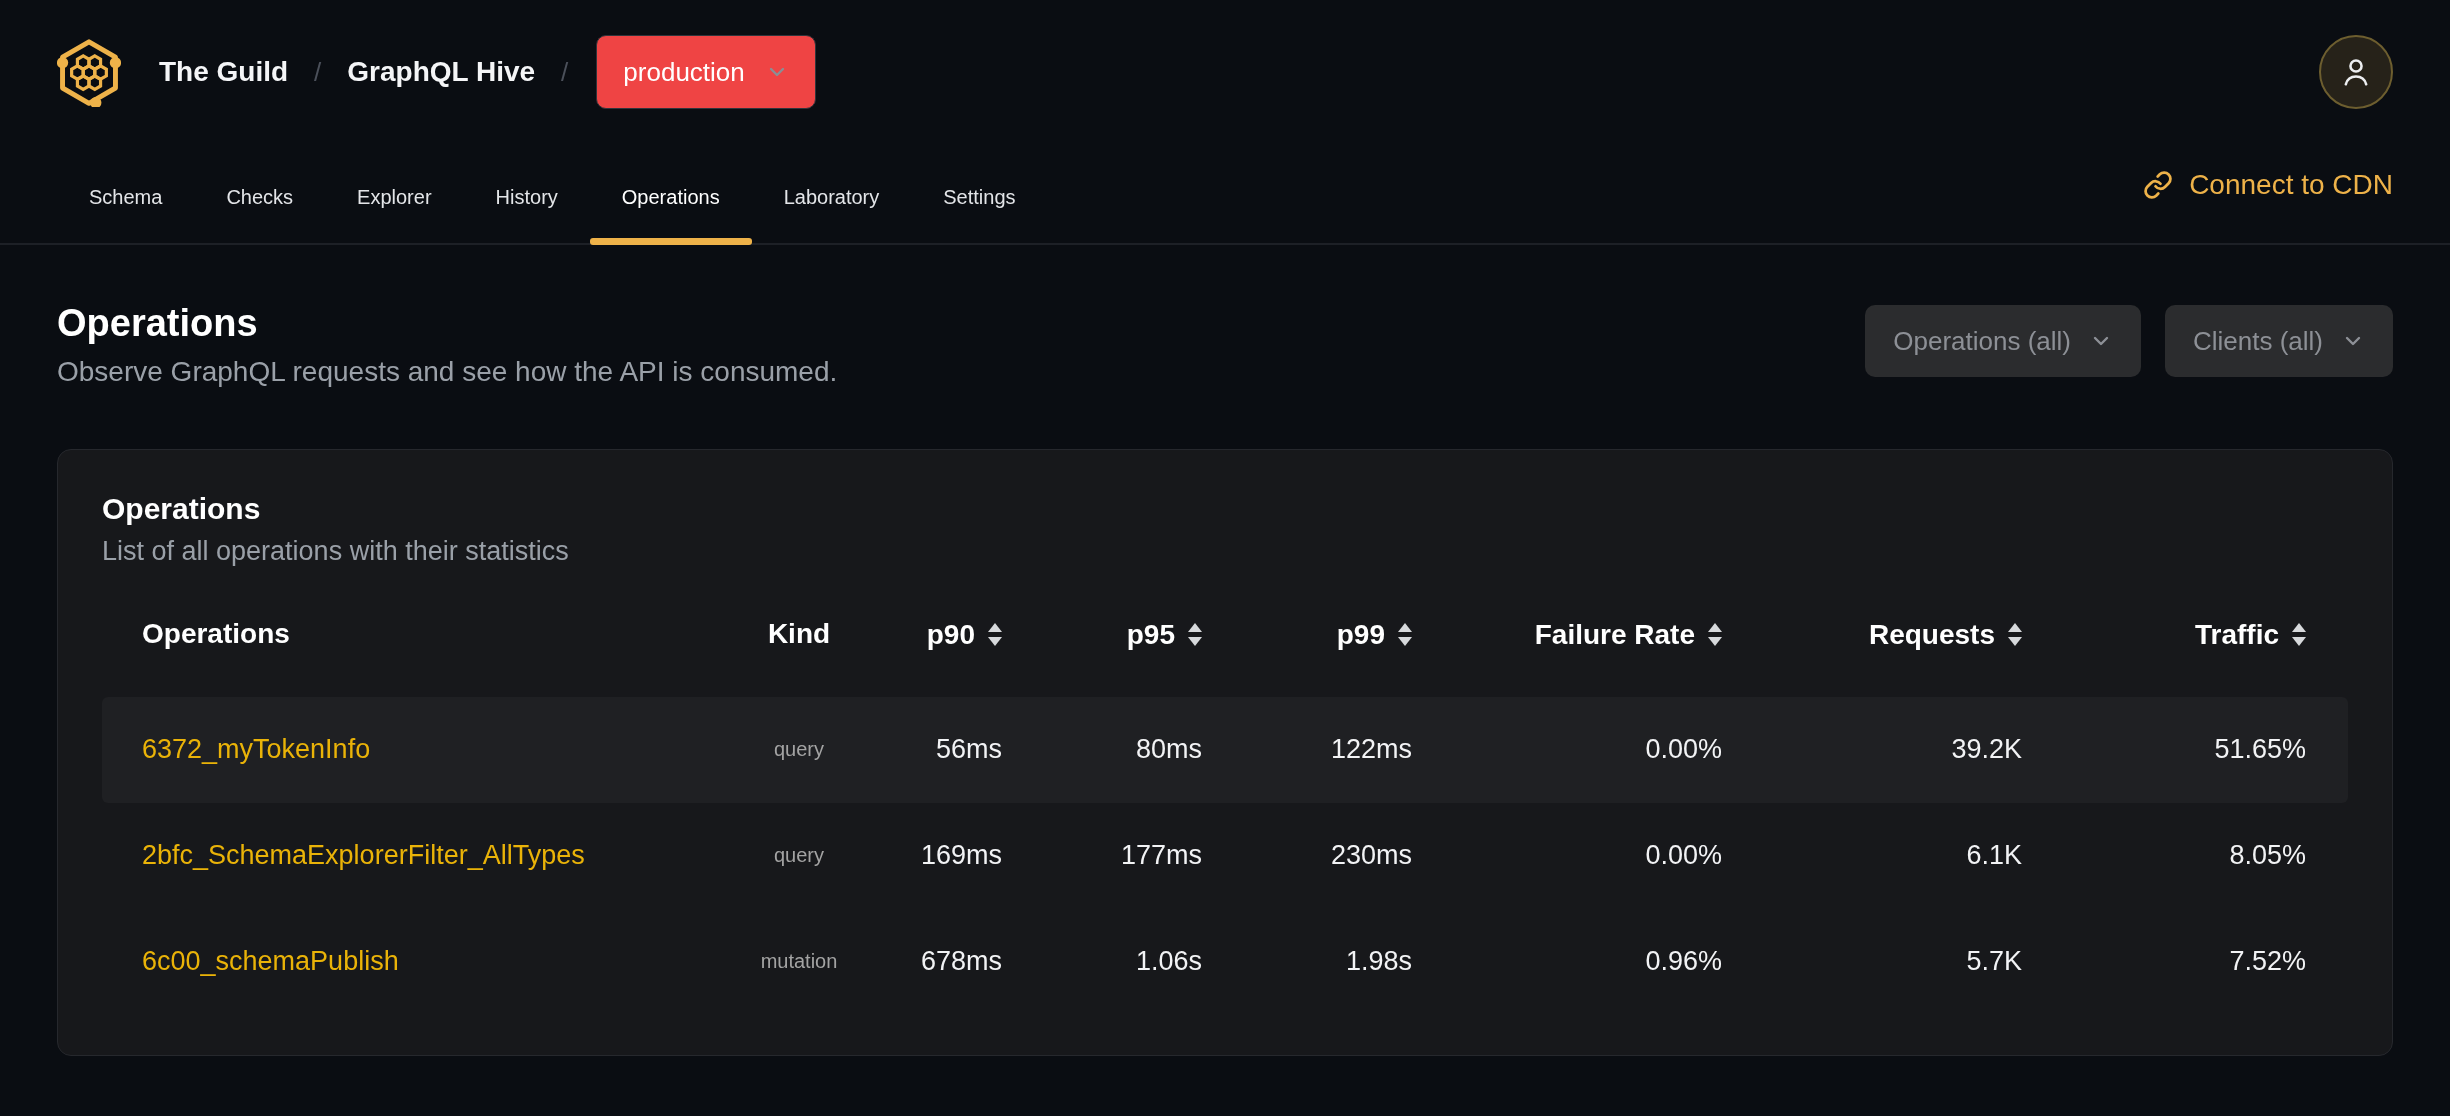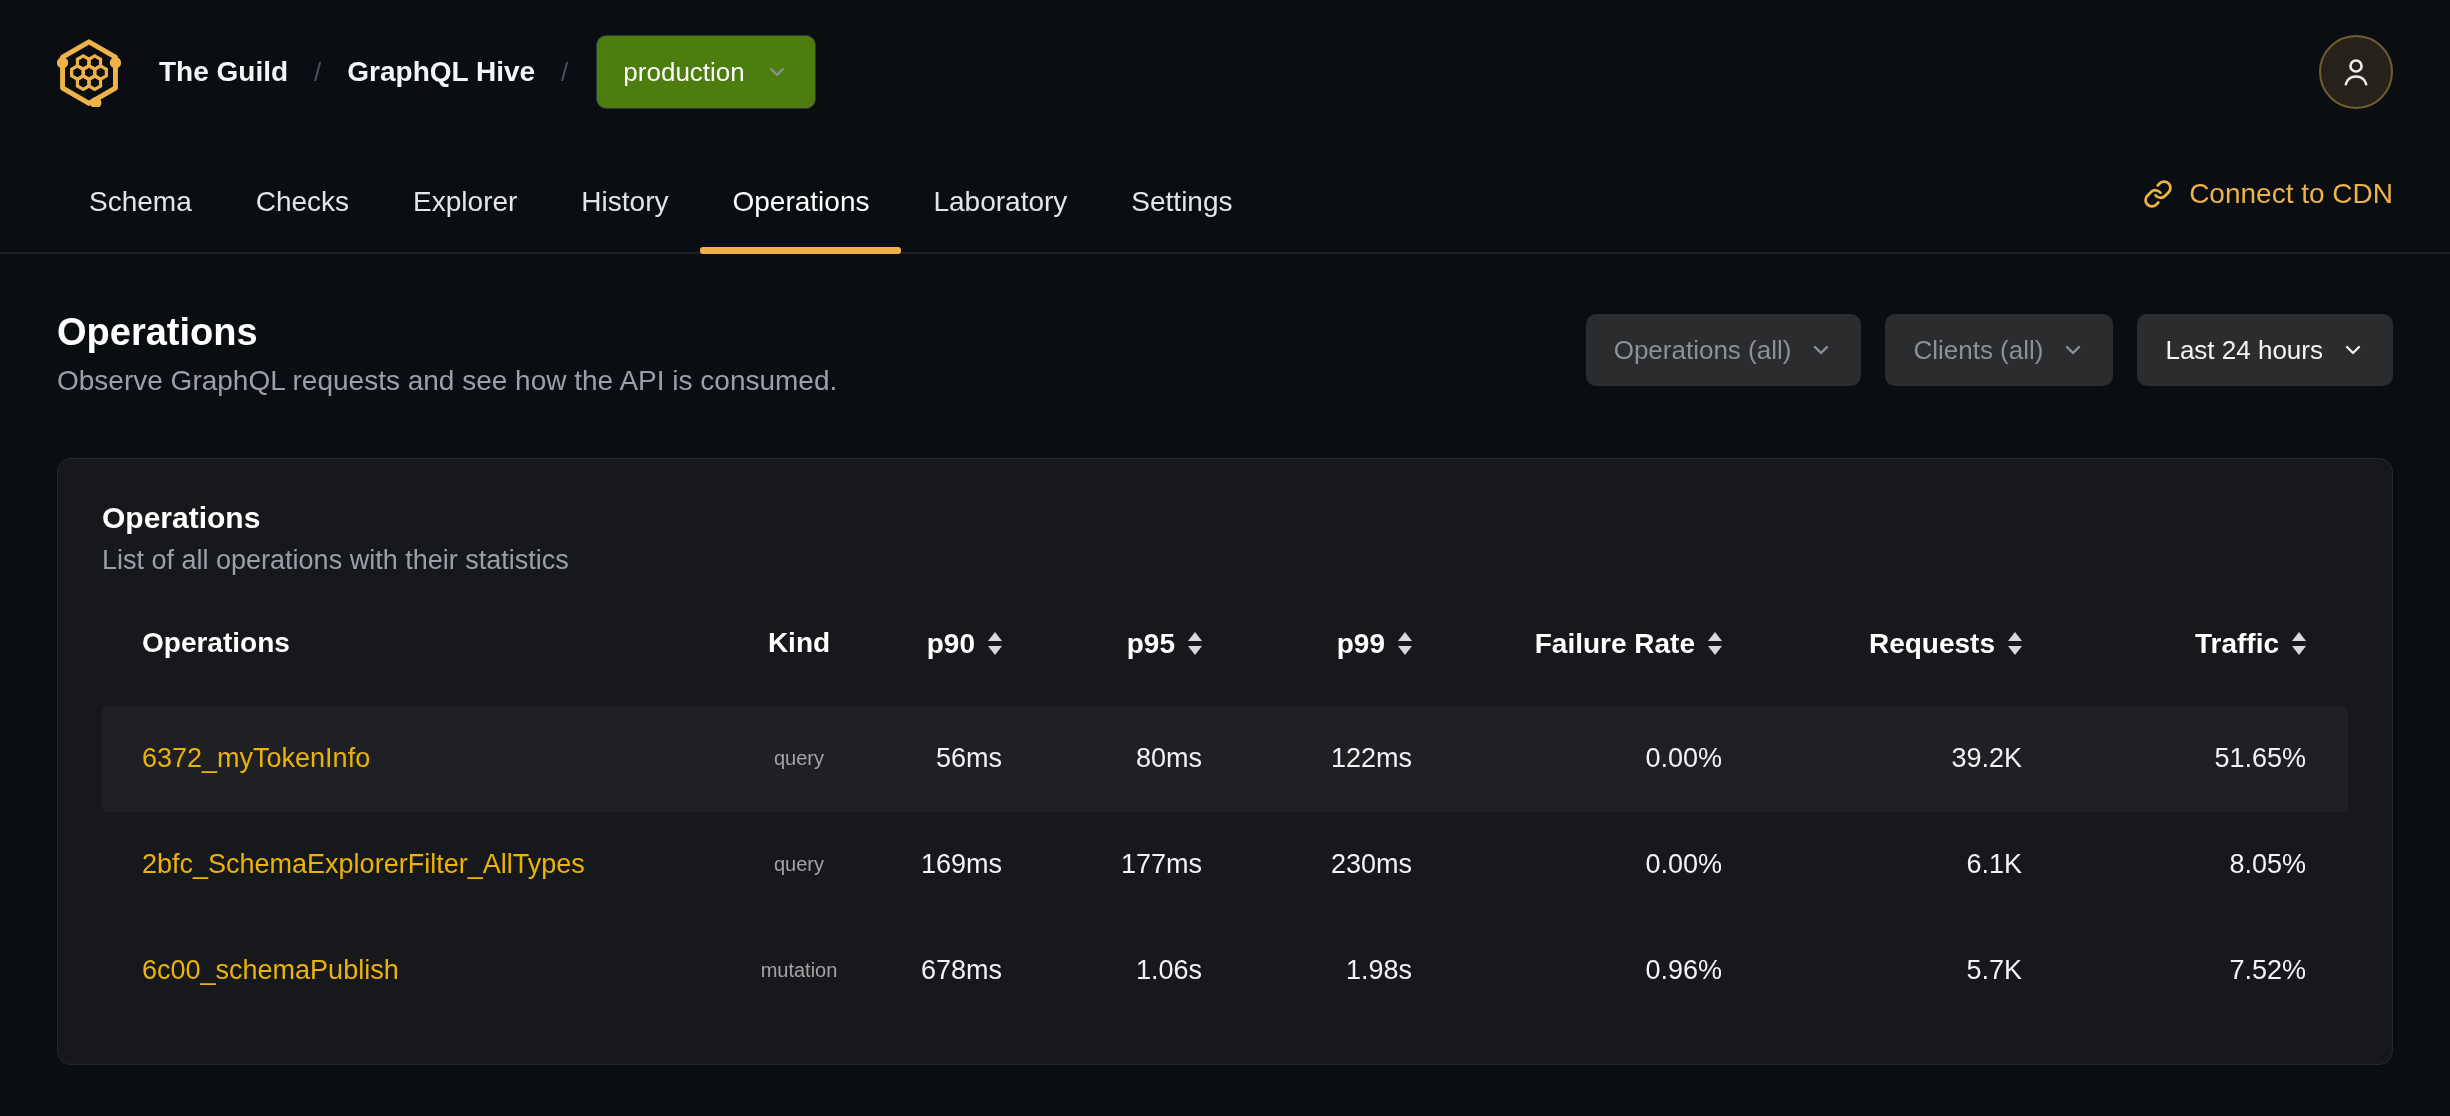--- a/index.html
+++ b/index.html
@@ -11,33 +11,33 @@
     font-family: "Liberation Sans", sans-serif;
   }
 
   
   .topbar { display: flex; align-items: center; padding: 34px 57px 0 57px; height: 110px; }
   .logo-svg { width: 64px; height: 70px; margin-right: 38px; flex: none; }
   .crumb { font-size: 28px; font-weight: 700; color: #f4f5f7; cursor: pointer; }
   .crumb-sep { color: #4b505a; font-size: 26px; margin: 0 26px; }
   .target-select {
     margin-left: 2px; display: flex; align-items: center; gap: 20px;
-    background: #4d7c0f; border: 1.5px solid #30343b; border-radius: 10px;
+    background: #ef4444; border: 1.5px solid #30343b; border-radius: 10px;
     height: 74px; padding: 0 26px; font-size: 26px; color: #fff; cursor: pointer;
   }
   .chev { flex: none; display: inline-flex; }
   .avatar {
     margin-left: auto; width: 74px; height: 74px; border-radius: 50%;
     background: #262219; border: 2.5px solid #6d5e2f;
     display: flex; align-items: center; justify-content: center; cursor: pointer; padding: 0;
   }
 
   
   .nav { display: flex; align-items: flex-end; padding: 0 57px; margin-top: 14px; border-bottom: 2px solid #1d2026; }
-  .tab { position: relative; padding: 62px 32px 34px; font-size: 28px; color: #e3e5e8; cursor: pointer; }
+  .tab { position: relative; padding: 62px 32px 34px; font-size: 20px; color: #e3e5e8; cursor: pointer; }
   .tab.active { color: #ffffff; font-weight: 500; }
   .tab.active::after {
     content: ""; position: absolute; left: 0; right: 0; bottom: -2px; height: 7px;
     background: #eeb249; border-radius: 3px;
   }
   .cdn-link { margin-left: auto; display: flex; align-items: center; gap: 16px; padding-bottom: 42px; color: #eeb249; font-size: 28px; cursor: pointer; }
 
   
   .page-head { display: flex; justify-content: space-between; align-items: flex-start; padding: 0 57px; margin-top: 56px; }
   .page-title { font-size: 38px; line-height: 44px; font-weight: 700; margin: 0; color: #fff; }
@@ -158,28 +158,20 @@
       </span>
     </button>
     <button class="btn btn-muted">
       <span>Clients (all)</span>
       <span class="chev">
         <svg width="24" height="24" viewBox="0 0 24 24" fill="none" stroke="#8d9096" stroke-width="2.4" stroke-linecap="round" stroke-linejoin="round">
             <polyline points="6 9 12 15 18 9"></polyline>
           </svg>
       </span>
     </button>
-    <button class="btn btn-light">
-      <span>Last 24 hours</span>
-      <span class="chev">
-        <svg width="24" height="24" viewBox="0 0 24 24" fill="none" stroke="#e9eaec" stroke-width="2.4" stroke-linecap="round" stroke-linejoin="round">
-            <polyline points="6 9 12 15 18 9"></polyline>
-          </svg>
-      </span>
-    </button>
   </div>
 </section>
 
 <section class="card">
   <h2 class="card-title">Operations</h2>
   <p class="card-subtitle">List of all operations with their statistics</p>
 
   <table>
     <colgroup>
       <col>

